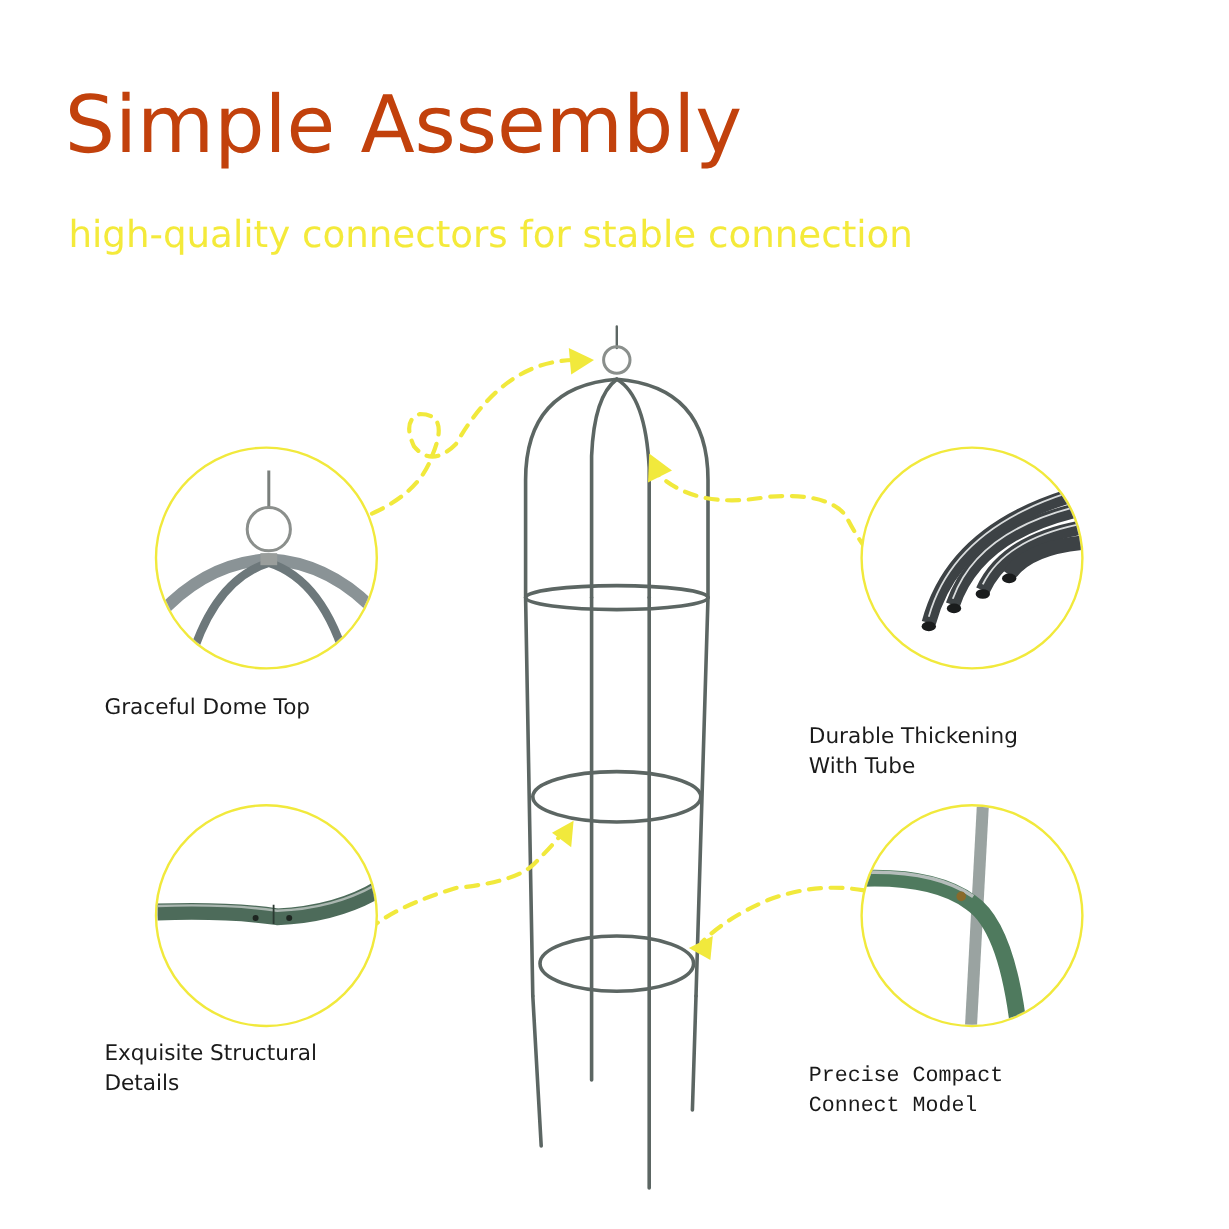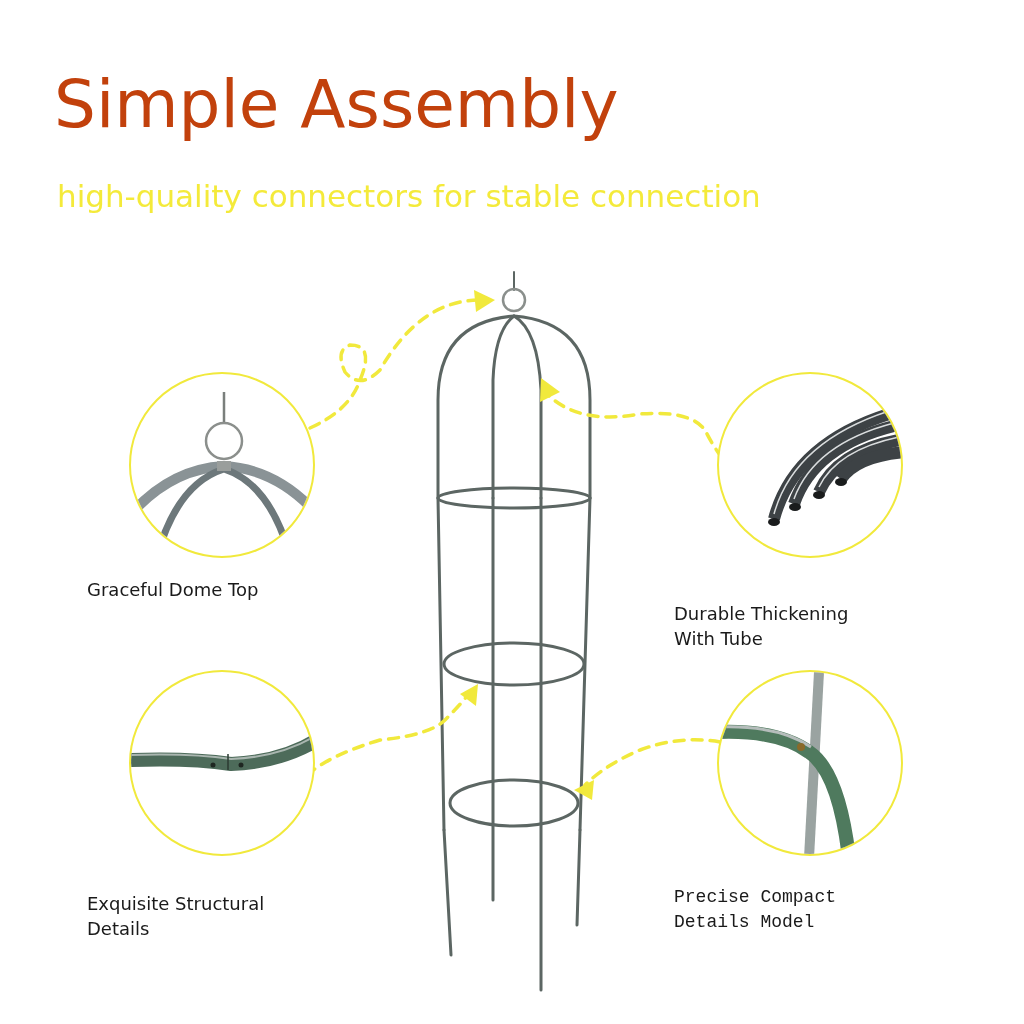--- a/index.html
+++ b/index.html
@@ -108,20 +108,20 @@
   </svg>
 </div>
 
 <div class="caption" style="left:87px;top:577px;">
   <div>Graceful Dome Top</div>
 </div>
 <div class="caption" style="left:674px;top:577px;margin-top:24px;">
   <div>Durable Thickening</div>
   <div>With Tube</div>
 </div>
-<div class="caption" style="left:87px;top:891px;">
+<div class="caption" style="left:87px;top:865px;">
   <div>Exquisite Structural</div>
   <div>Details</div>
 </div>
 <div class="caption" style="left:674px;top:885px;font-family:Liberation Mono, monospace;">
   <div>Precise Compact</div>
-  <div>Details Model</div>
+  <div>Connect Model</div>
 </div>
 
 </body></html>

